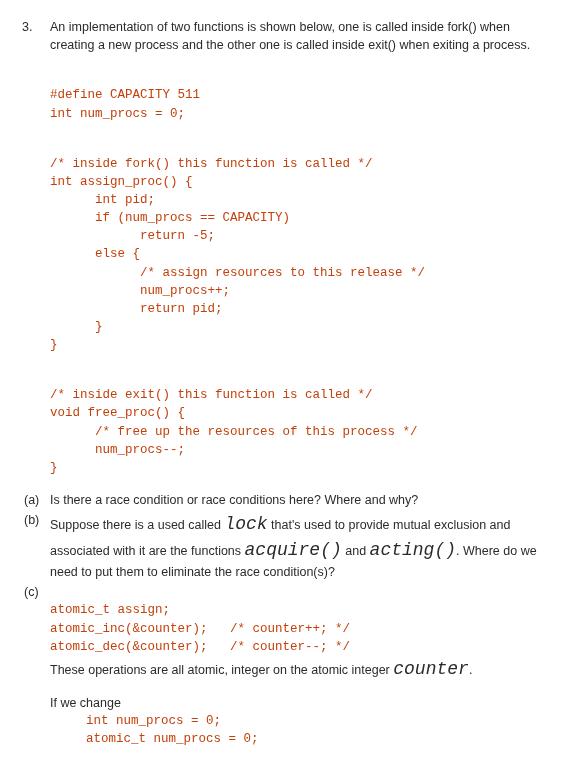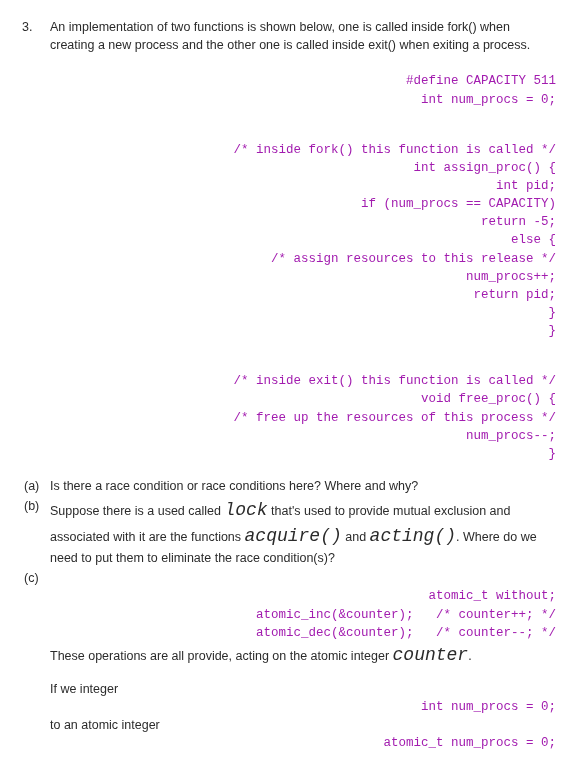--- a/index.html
+++ b/index.html
@@ -8,22 +8,22 @@
       background: #fff;
       font-family: Arial, Helvetica, sans-serif;
       font-size: 12.5px;
       color: #2b2b2b;
       padding: 18px 22px 30px 22px;
       line-height: 1.45;
     }
     .q-row { display: flex; gap: 10px; }
     .q-num { width: 18px; flex: 0 0 18px; }
     .q-body { flex: 1; }
-    .stem { }
-    .code { font-family: "Courier New", Courier, monospace; font-size: 12.5px; white-space: pre; color:#a21caf;text-align:right; }
+    .stem { margin-bottom: 14px; }
+    .code { font-family: "Courier New", Courier, monospace; font-size: 12.5px; white-space: pre; color:#c2410c; }
     .codeblock { margin-bottom: 14px; }
     .parts { margin-top: 4px; margin-left: -26px; }
     .part-row { display: flex; gap: 6px; margin-bottom: 2px; }
     .part-label { width: 20px; flex: 0 0 20px; }
     .part-body { flex: 1; }
     .inline-code { font-family: "Courier New", Courier, monospace; font-size: 18px; font-style: italic; }
     .mt { margin-top: 12px; }
     .indent { margin-left: 36px; }
   </style>
 </head>
@@ -73,31 +73,30 @@
         <div class="part-label">(b)</div>
         <div class="part-body">
           <span>Suppose there is a used called </span><span class="inline-code">lock</span><span> that's used to provide mutual exclusion and associated with it are the functions </span><span class="inline-code">acquire()</span><span> and </span><span class="inline-code">acting()</span><span>.  Where do we need to put them to eliminate the race condition(s)?</span>
         </div>
       </div>
 
       <div class="part-row">
         <div class="part-label">(c)</div>
         <div class="part-body">
           <div class="code">
-<span>atomic_t without;</span>
+<span>atomic_t assign;</span>
 <span>atomic_inc(&amp;counter);   /* counter++; */</span>
 <span>atomic_dec(&amp;counter);   /* counter--; */</span>
 </div>
           <div>
-            <span>These operations are all provide, acting on the atomic integer </span><span class="inline-code">counter</span><span>.</span>
+            <span>These operations are all atomic, integer on the atomic integer </span><span class="inline-code">counter</span><span>.</span>
           </div>
 
-          <div class="mt">If we integer</div>
+          <div class="mt">If we change</div>
           <div class="code indent">int num_procs = 0;</div>
-          <div>to an atomic integer</div>
           <div class="code indent">atomic_t num_procs = 0;</div>
           <div>
             
           </div>
 
         </div>
       </div>
 
     </div>
   </div>

